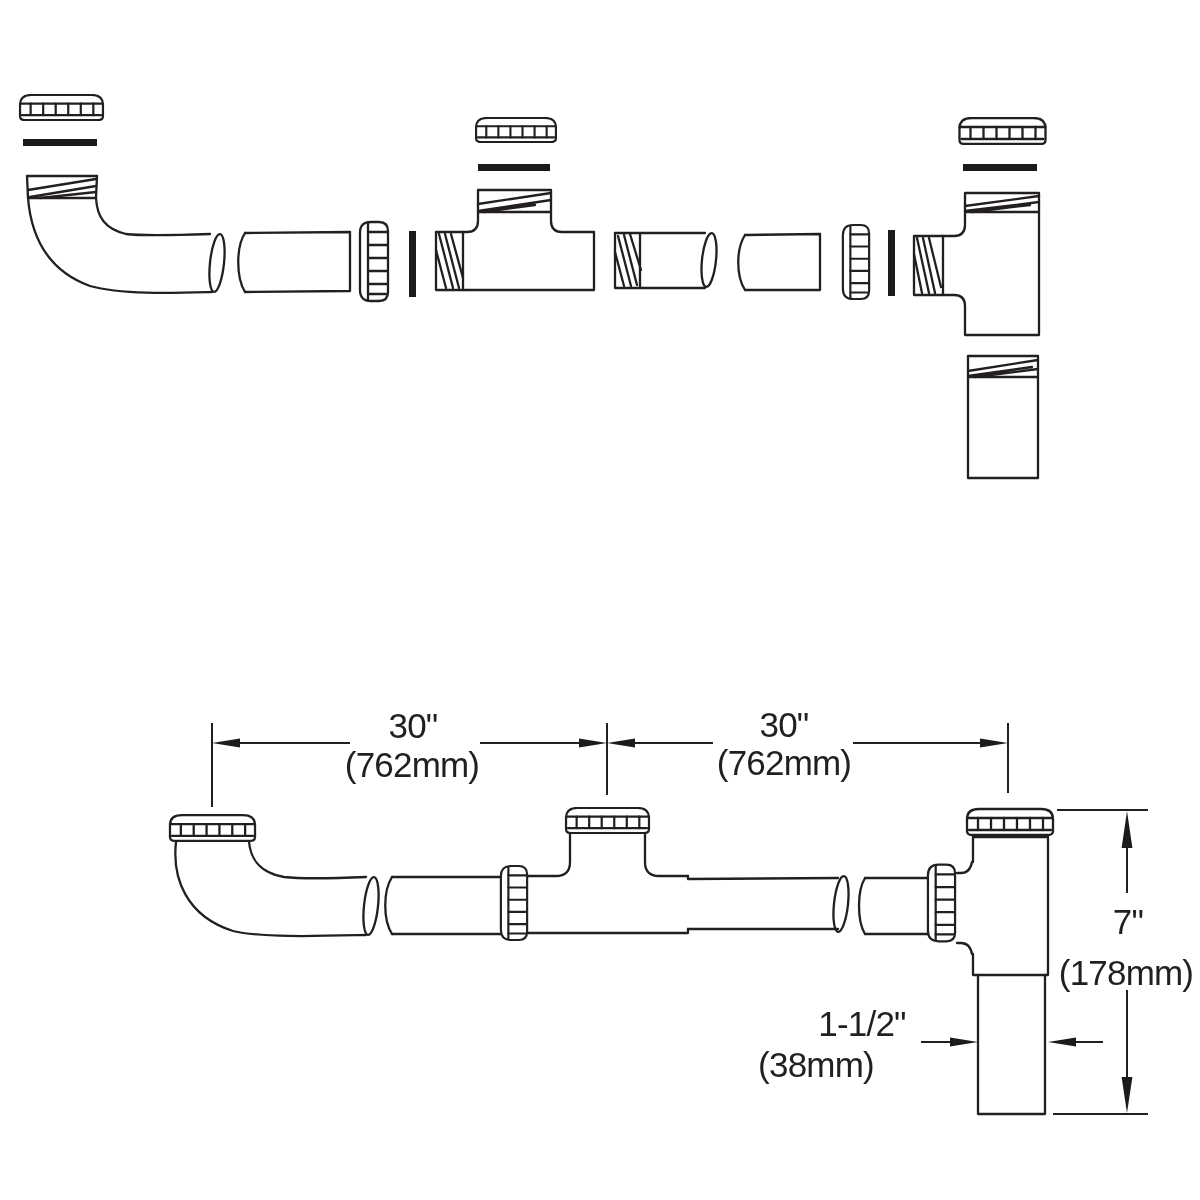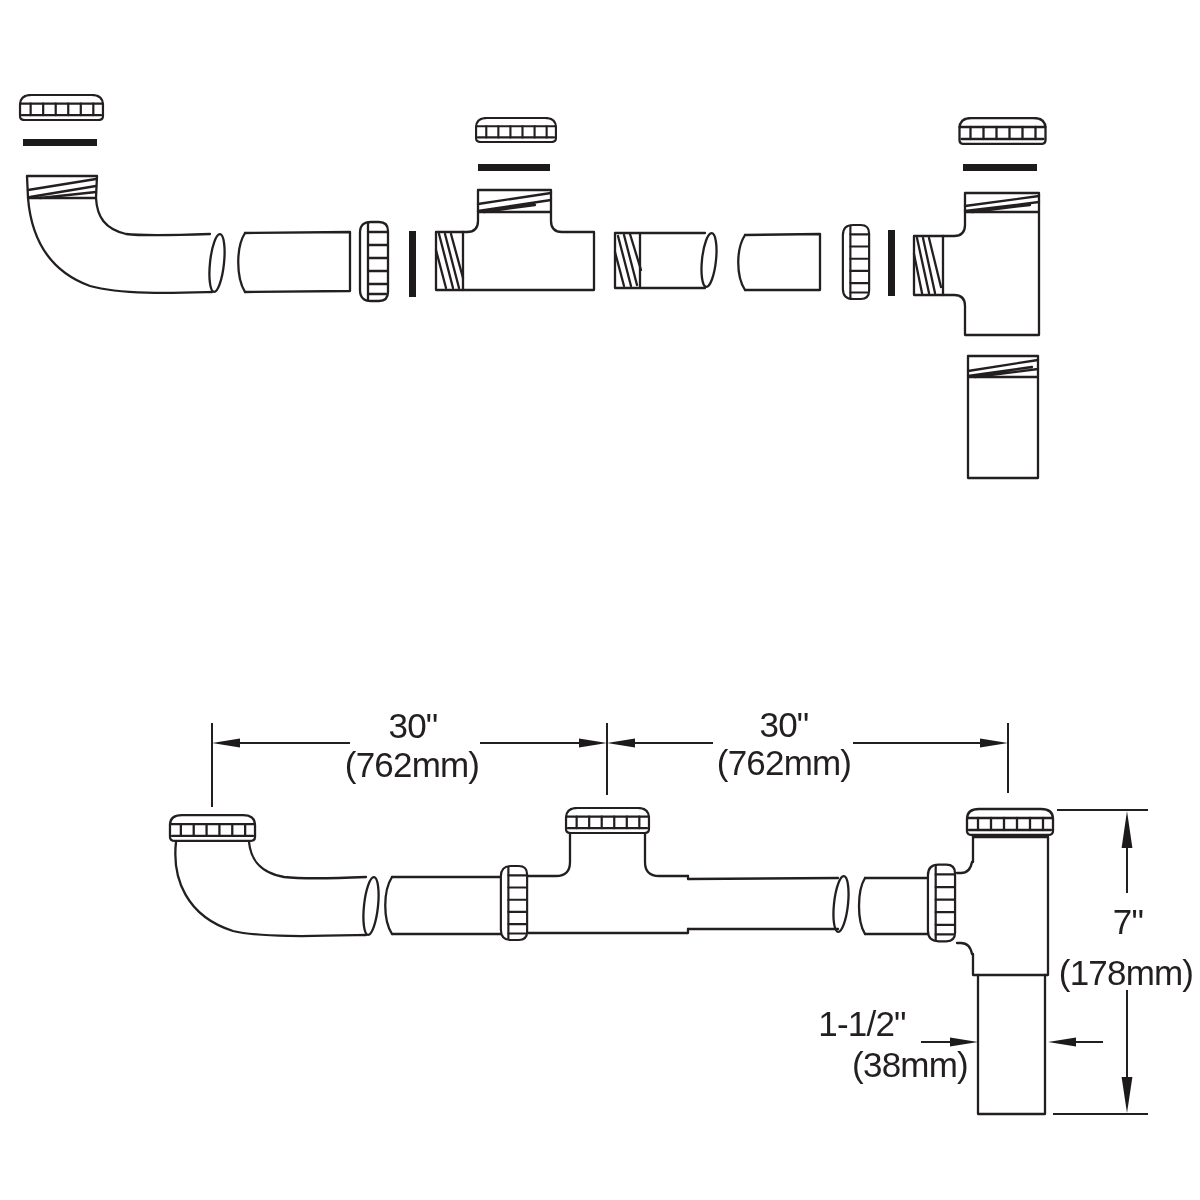--- a/index.html
+++ b/index.html
@@ -159,14 +159,14 @@
   <div class="dim-label" style="left:413px;top:725px">30"</div>
   <div class="dim-label" style="left:412px;top:764px">(762mm)</div>
 
   <div class="dim-label" style="left:784px;top:724px">30"</div>
   <div class="dim-label" style="left:784px;top:762px">(762mm)</div>
 
   <div class="dim-label" style="left:1128px;top:921px">7"</div>
   <div class="dim-label" style="left:1126px;top:972px">(178mm)</div>
 
   <div class="dim-label" style="left:862px;top:1023px">1-1/2"</div>
-  <div class="dim-label" style="left:910px;top:1064px">(38mm)</div>
+  <div class="dim-label" style="left:816px;top:1064px">(38mm)</div>
 </div>
 
 </body></html>

